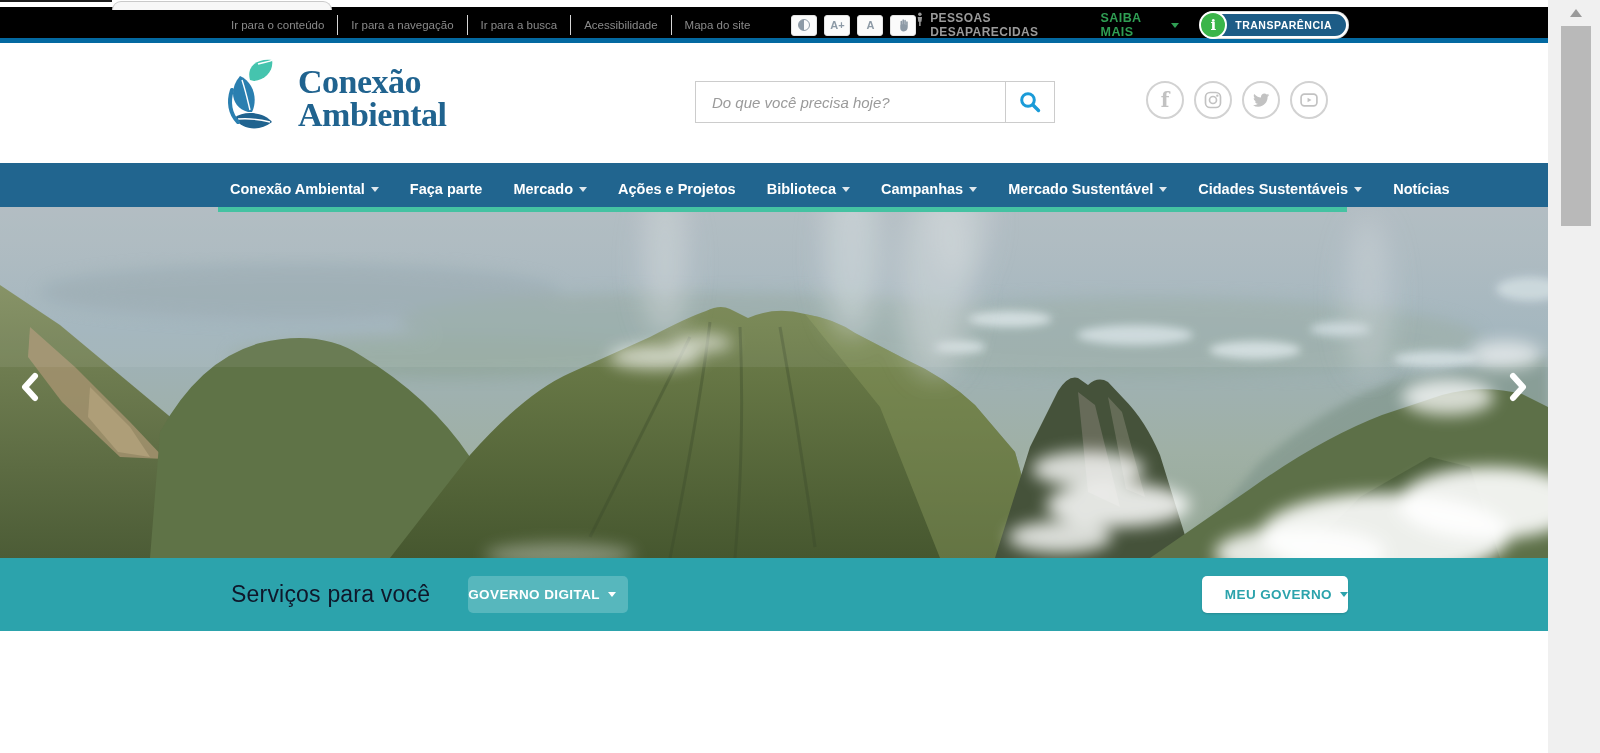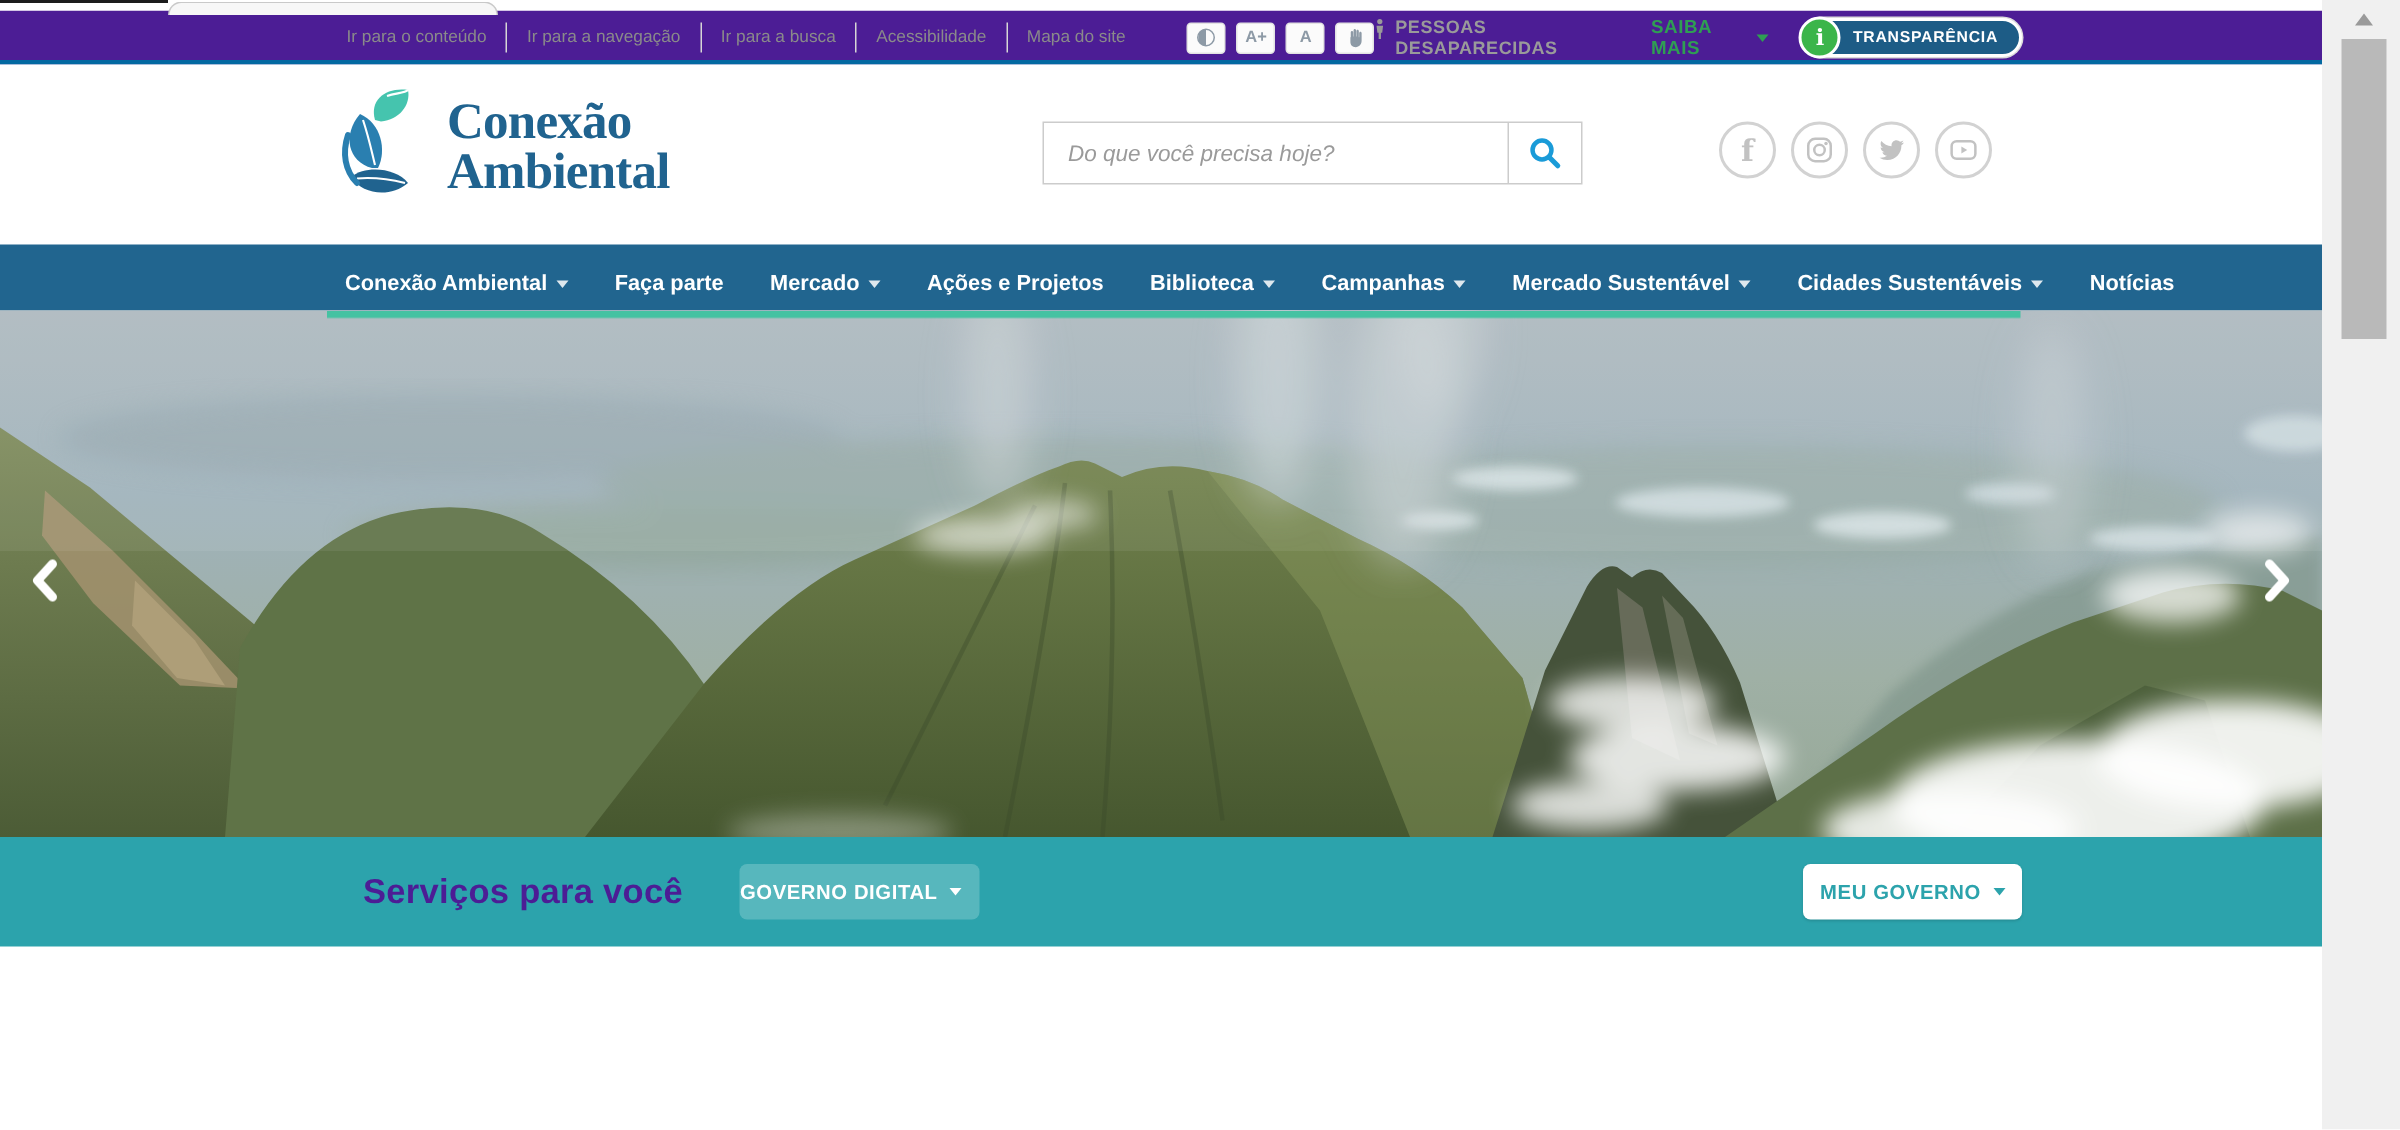--- a/index.html
+++ b/index.html
@@ -9,21 +9,21 @@
 
   
   .chrome { position:absolute; left:0; top:0; width:1600px; height:7px; background:#fff; z-index:30; }
   .chrome .edge { position:absolute; left:0; top:0; width:112px; height:2px; background:#1c1c1c; }
   .chrome .tab { position:absolute; left:112px; top:1px; width:220px; height:9px;
     border:1px solid #c9c9c9; border-bottom:none; border-radius:9px 9px 0 0; background:#f7f7f7; }
 
   .page { position:absolute; left:0; top:7px; width:1548px; height:746px; background:#fff; }
 
   
-  .topbar { position:relative; width:100%; height:36px; background:#4c1d95; border-bottom:3px solid #0369a1; }
+  .topbar { position:relative; width:100%; height:36px; background:#000000; border-bottom:5px solid #0369a1; }
   .topbar-inner { position:absolute; left:218px; top:0; width:1130px; height:36px; display:flex; align-items:center; }
   .tb-link { font-size:11.5px; color:#8a8a8a; text-decoration:none; padding:0 13px; white-space:nowrap; }
   .tb-sep { width:1px; height:20px; background:#d6d6d6; }
   .tb-tools { display:flex; gap:7px; margin-left:28px; }
   .tool-btn { width:26px; height:21px; background:#fbfbfb; border:1px solid #e3e3e3; border-radius:3px;
     display:flex; align-items:center; justify-content:center; font-size:11px; font-weight:bold;
     color:#8d9aa6; cursor:pointer; }
   .contrast-dot { width:12px; height:12px; border-radius:50%; border:1.5px solid #8d9aa6;
     background:linear-gradient(90deg,#8d9aa6 0 50%, #fbfbfb 50% 100%); }
   .tb-right { margin-left:auto; display:flex; align-items:center; gap:22px; }
@@ -71,28 +71,28 @@
   .hero { position:relative; width:100%; height:351px; overflow:hidden; background:#a7b5ba; }
   .hero svg.scene { position:absolute; left:0; top:0; width:100%; height:100%; }
   .hero-arrow { position:absolute; top:158px; width:36px; height:44px; display:flex; align-items:center;
     justify-content:center; cursor:pointer; z-index:6; }
   .hero-arrow.prev { left:12px; } .hero-arrow.next { right:12px; }
 
   
   .services { position:relative; width:100%; height:73px; background:#2ca3ac; }
   .services-inner { position:absolute; left:218px; top:0; width:1130px; height:73px;
     display:flex; align-items:center; }
-  .svc-title { color:#4c1d95; font-size:23px; font-weight:bold; margin-left:24px; letter-spacing:.2px; }
+  .svc-title { color:#0f172a; font-size:23px; font-weight:normal; margin-left:13px; letter-spacing:.2px; }
   .btn-gov { margin-left:38px; width:160px; height:37px; border:none; border-radius:5px;
     background:#57b7bd; color:#fff; font-size:13.5px; font-weight:bold; letter-spacing:.4px;
     display:flex; align-items:center; gap:8px; cursor:pointer;
     font-family:"Liberation Sans", sans-serif; }
   .btn-meu { margin-left:auto; width:146px; height:37px; border:none; border-radius:5px;
     background:#fff; color:#2ca3ac; font-size:13.5px; font-weight:bold; letter-spacing:.4px;
-    display:flex; align-items:center; justify-content:center; gap:8px; cursor:pointer;
+    display:flex; align-items:center; justify-content:flex-end; gap:8px; cursor:pointer;
     box-shadow:0 1px 2px rgba(0,0,0,.15); font-family:"Liberation Sans", sans-serif; }
 
   .below { width:100%; height:115px; background:#fff; }
 
   
   .rail { position:absolute; left:1548px; top:0; width:52px; height:753px; background:#f0f0f0; z-index:40; }
   .rail .up { position:absolute; left:22px; top:9px; width:0; height:0;
     border-left:6px solid transparent; border-right:6px solid transparent; border-bottom:8px solid #9a9a9a; }
   .rail .thumb { position:absolute; left:13px; top:26px; width:30px; height:200px; background:#b9b9b9; }
 </style>

